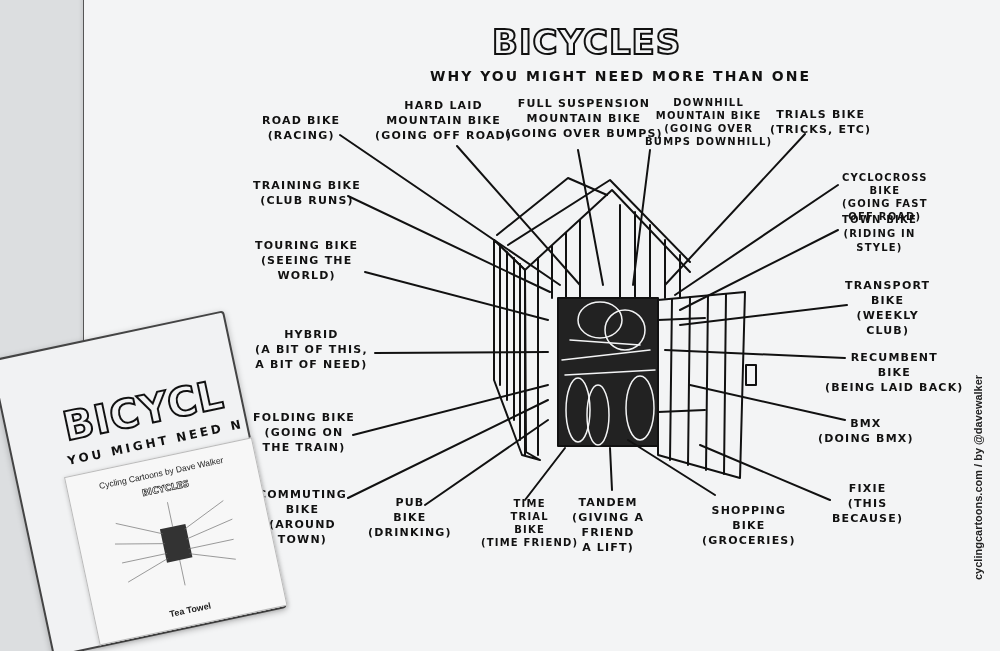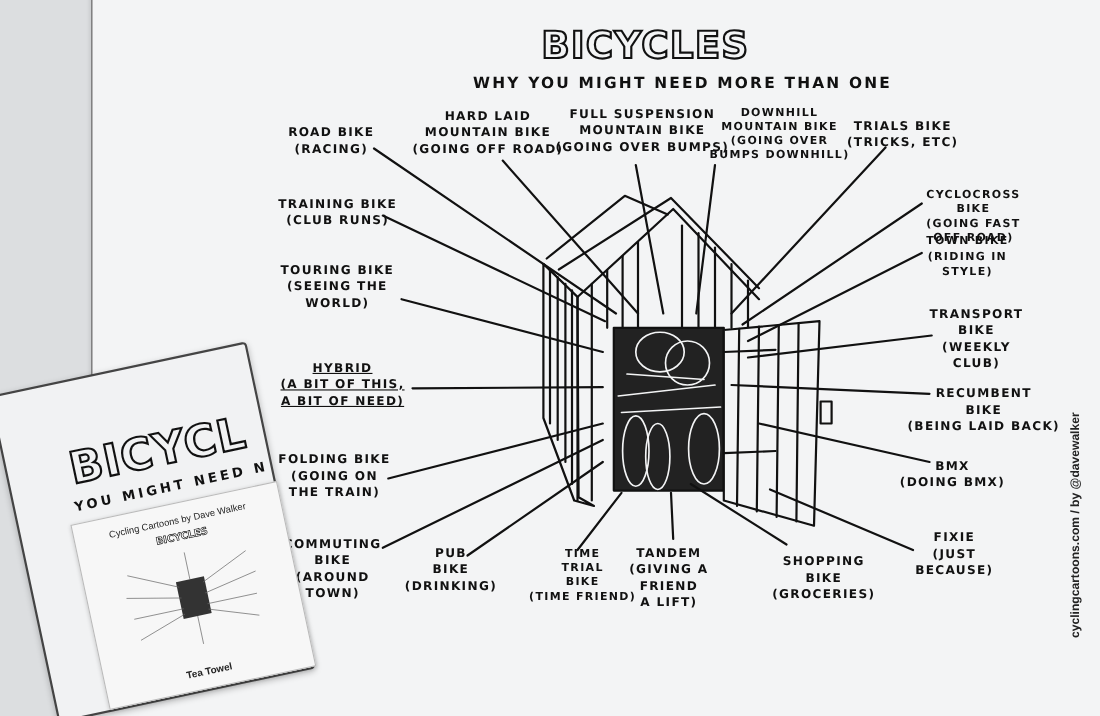--- a/index.html
+++ b/index.html
@@ -134,21 +134,21 @@
 </div>
 <div class="lbl" style="left:253px;top:178px;">
   <div>TRAINING BIKE</div>
     <div>(CLUB RUNS)</div>
 </div>
 <div class="lbl" style="left:255px;top:238px;">
   <div>TOURING BIKE</div>
     <div>(SEEING THE</div>
     <div>WORLD)</div>
 </div>
-<div class="lbl" style="left:255px;top:327px;text-decoration:underline;">
+<div class="lbl" style="left:255px;top:327px;">
   <div>HYBRID</div>
     <div>(A BIT OF THIS,</div>
     <div>A BIT OF NEED)</div>
 </div>
 <div class="lbl" style="left:253px;top:410px;">
   <div>FOLDING BIKE</div>
     <div>(GOING ON</div>
     <div>THE TRAIN)</div>
 </div>
 <div class="lbl" style="left:845px;top:278px;">
@@ -161,21 +161,21 @@
   <div>RECUMBENT</div>
     <div>BIKE</div>
     <div>(BEING LAID BACK)</div>
 </div>
 <div class="lbl" style="left:818px;top:416px;">
   <div>BMX</div>
     <div>(DOING BMX)</div>
 </div>
 <div class="lbl" style="left:832px;top:481px;">
   <div>FIXIE</div>
-    <div>(JUST</div>
+    <div>(THIS</div>
     <div>BECAUSE)</div>
 </div>
 <div class="lbl" style="left:258px;top:487px;">
   <div>COMMUTING</div>
     <div>BIKE</div>
     <div>(AROUND</div>
     <div>TOWN)</div>
 </div>
 <div class="lbl" style="left:368px;top:495px;">
   <div>PUB</div>

